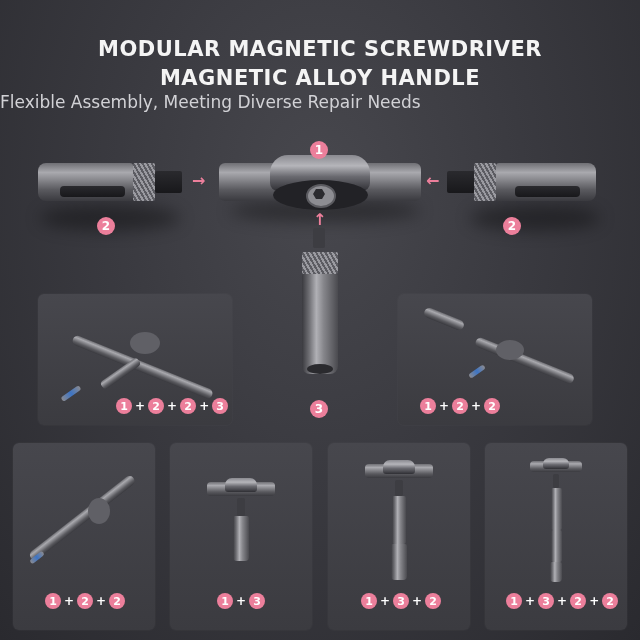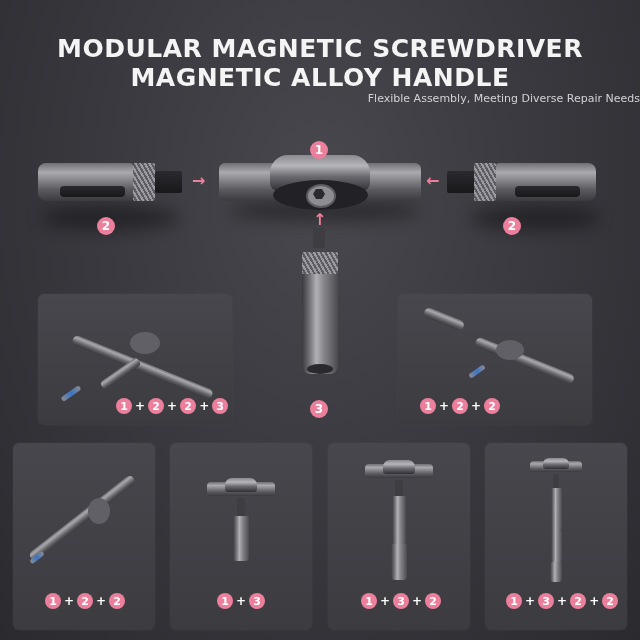--- a/index.html
+++ b/index.html
@@ -1,21 +1,21 @@
 <!DOCTYPE html>
 <html><head>
 <meta charset="utf-8">
 <style>
   html,body{margin:0;padding:0;}
   body{width:640px;height:640px;overflow:hidden;position:relative;
     background:radial-gradient(ellipse at 50% 30%, #48484e 0%, #3a3a40 45%, #2a2a2f 100%);
     font-family:"DejaVu Sans","Liberation Sans",sans-serif;color:#fff;}
   .abs{position:absolute;}
-  .title{left:0;width:640px;text-align:center;font-weight:bold;font-size:25px;letter-spacing:0.5px;line-height:30px;color:#f4f4f4;}
-  .subtitle{left:0;width:640px;text-align:right;font-size:11px;color:#d2d2d6;top:92px;}
+  .title{left:0;width:640px;text-align:center;font-weight:bold;font-size:21px;letter-spacing:0.5px;line-height:30px;color:#f4f4f4;}
+  .subtitle{left:0;width:640px;text-align:left;font-size:17px;color:#d2d2d6;top:92px;}
   .badge{display:inline-flex;align-items:center;justify-content:center;width:16px;height:16px;border-radius:50%;
     background:#ec7f9b;color:#fff;font-weight:bold;font-size:11px;font-family:"DejaVu Sans",sans-serif;}
   .badge.lg{width:18px;height:18px;font-size:12px;}
   .plus{display:inline-block;color:#fff;font-weight:bold;font-size:12px;margin:0 3px;}
   .combo{position:absolute;display:flex;align-items:center;}
   .card{position:absolute;border-radius:6px;background:linear-gradient(180deg,#47474d 0%,#3b3b40 100%);
     box-shadow:0 0 0 1px rgba(255,255,255,0.02);}
   .arrow{position:absolute;color:#ec7f9b;font-size:16px;font-weight:bold;line-height:16px;}
   
   .tube{position:absolute;border-radius:4px;

